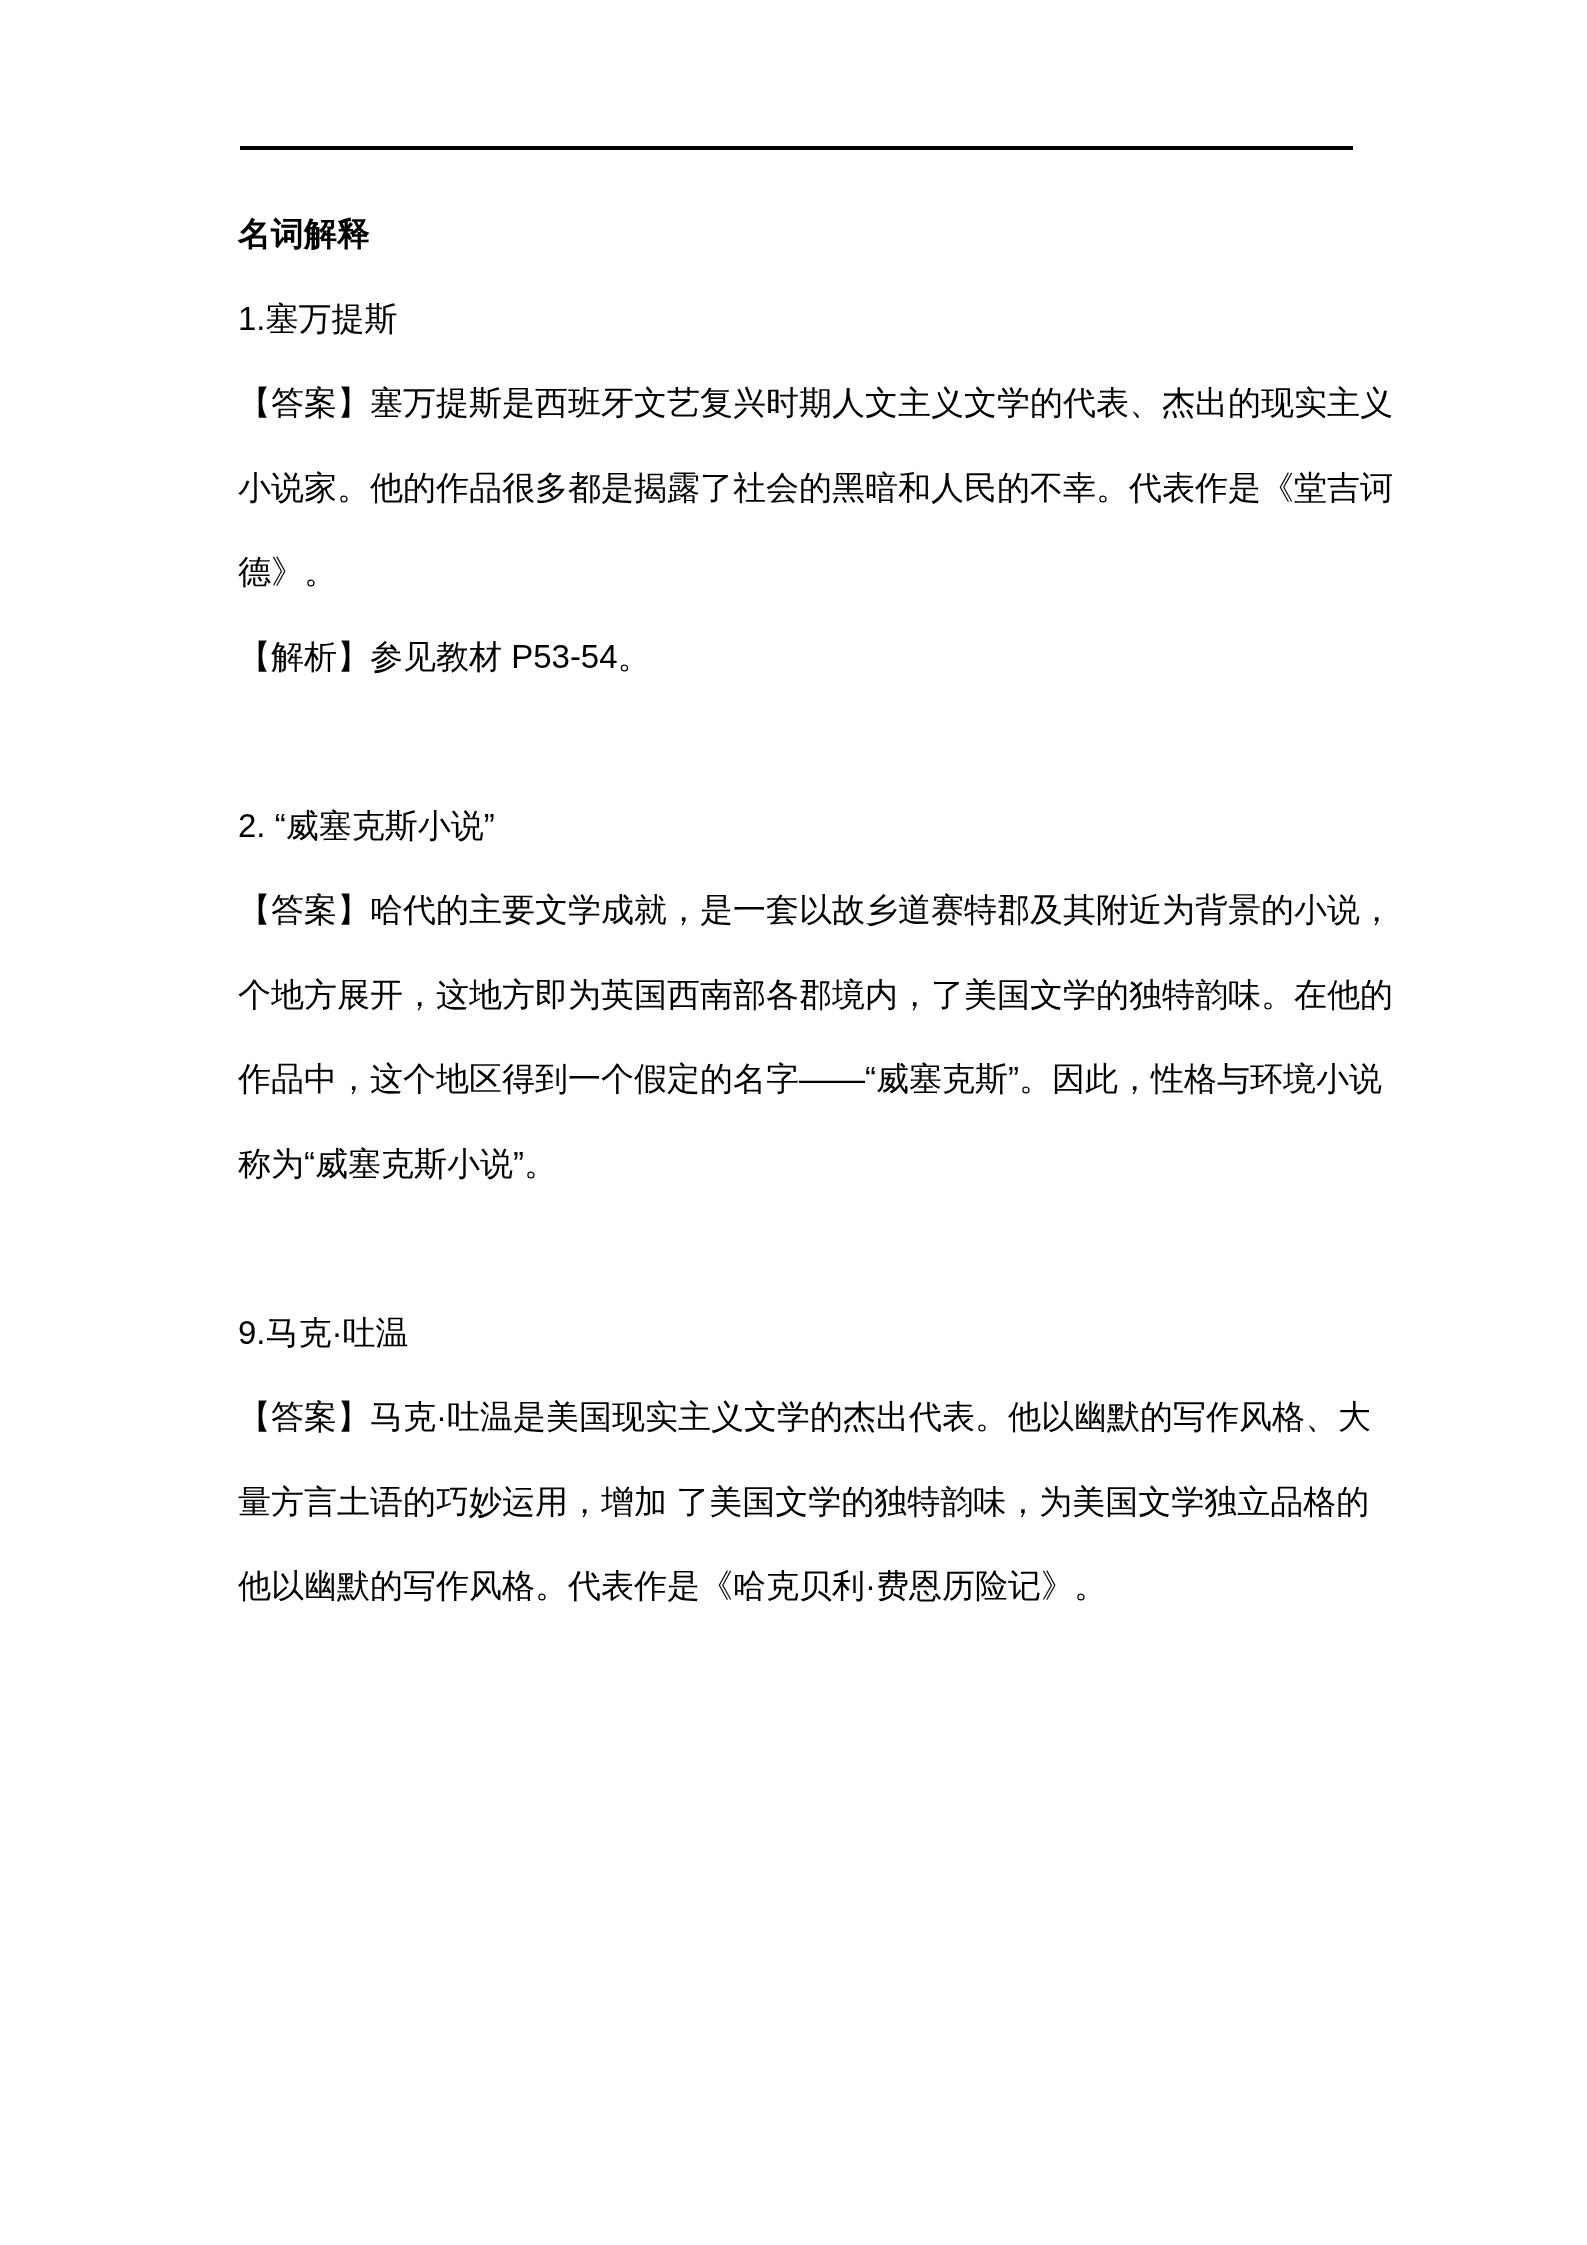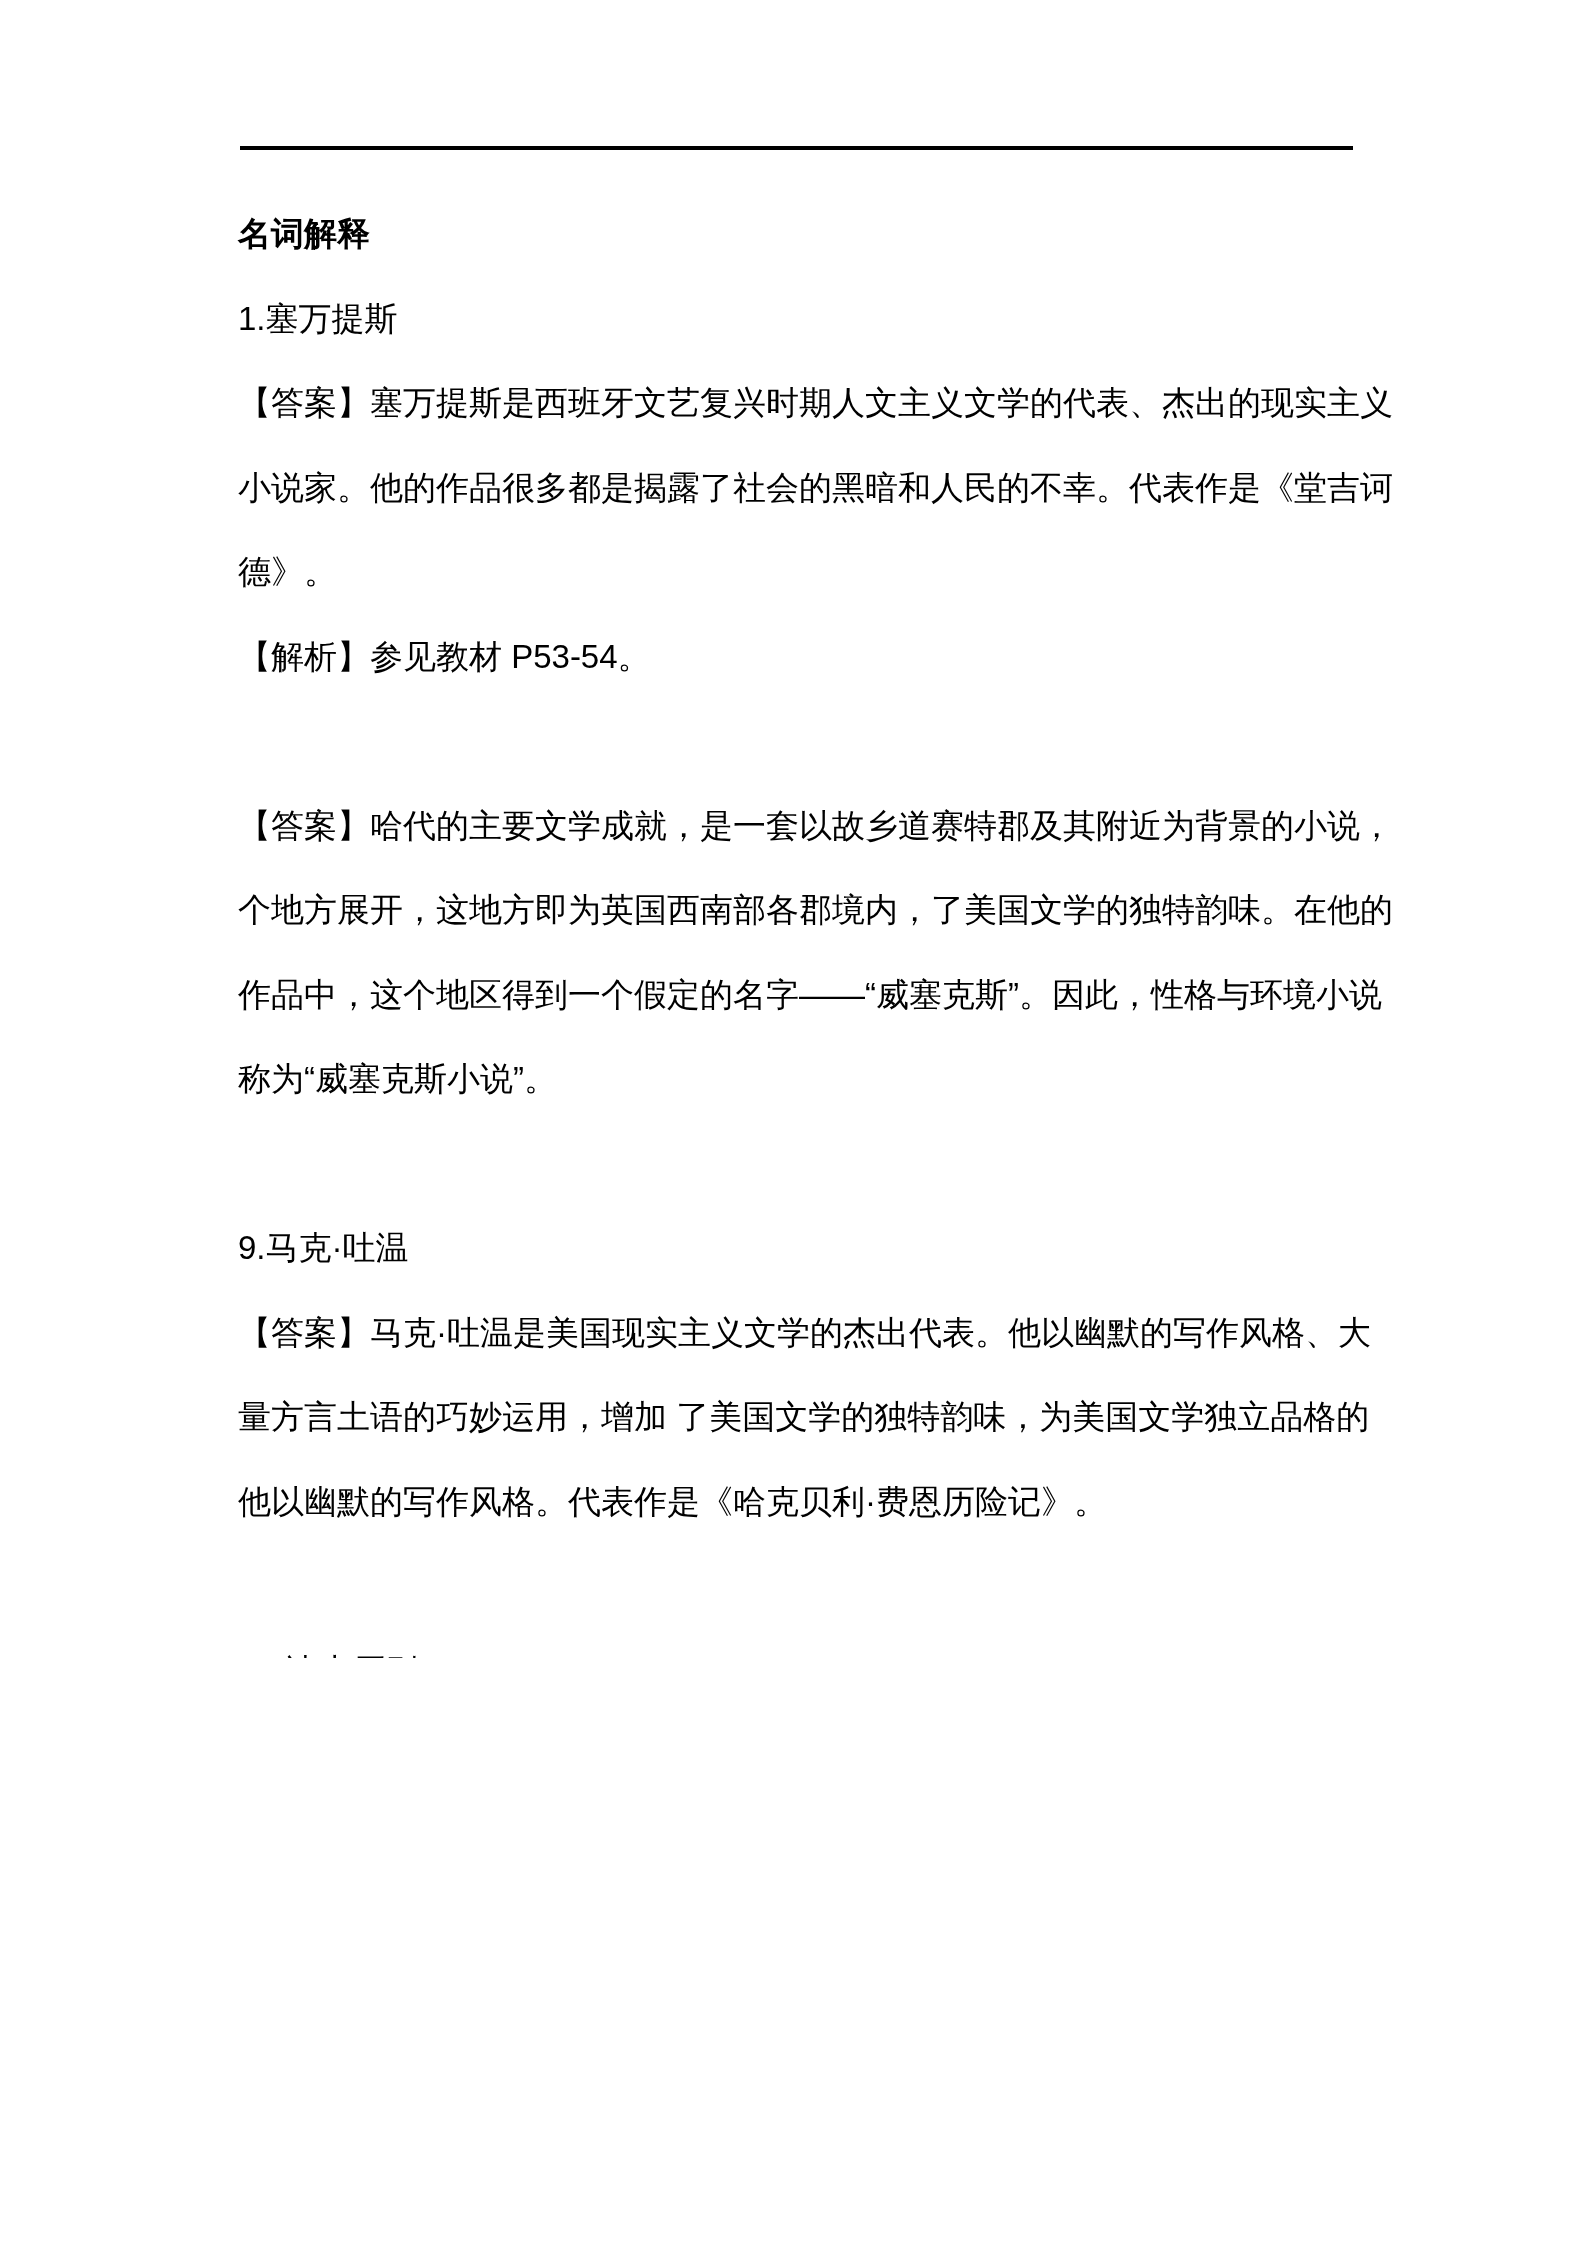--- a/index.html
+++ b/index.html
@@ -53,20 +53,21 @@
     <div class="line bold">名词解释</div>
 
     <div class="line">1.塞万提斯</div>
     <div class="line">【答案】塞万提斯是西班牙文艺复兴时期人文主义文学的代表、杰出的现实主义</div>
     <div class="line">小说家。他的作品很多都是揭露了社会的黑暗和人民的不幸。代表作是《堂吉诃</div>
     <div class="line">德》。</div>
     <div class="line">【解析】参见教材 P53-54。</div>
 
     <div class="line"></div>
 
+    <div class="line">2. “威塞克斯小说”</div>
     <div class="line">【答案】哈代的主要文学成就，是一套以故乡道赛特郡及其附近为背景的小说，</div>
     <div class="line">个地方展开，这地方即为英国西南部各郡境内，了美国文学的独特韵味。在他的</div>
     <div class="line">作品中，这个地区得到一个假定的名字——“威塞克斯”。因此，性格与环境小说</div>
     <div class="line">称为“威塞克斯小说”。</div>
 
     <div class="line"></div>
 
     <div class="line">9.马克·吐温</div>
     <div class="line">【答案】马克·吐温是美国现实主义文学的杰出代表。他以幽默的写作风格、大</div>
     <div class="line">量方言土语的巧妙运用，增加 了美国文学的独特韵味，为美国文学独立品格的</div>

